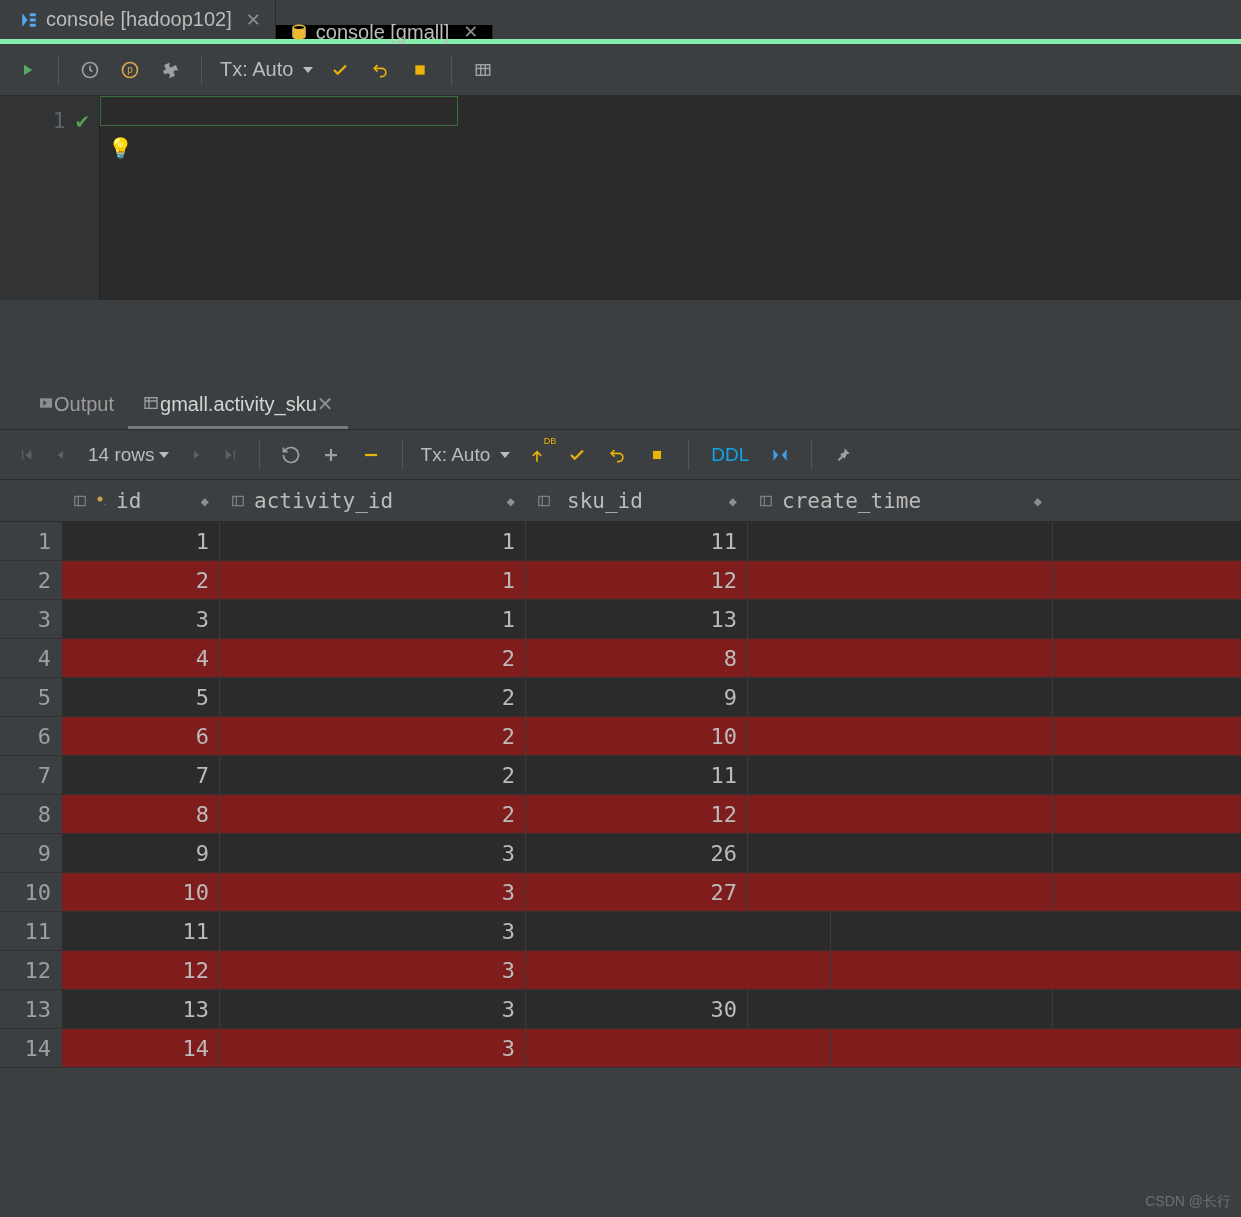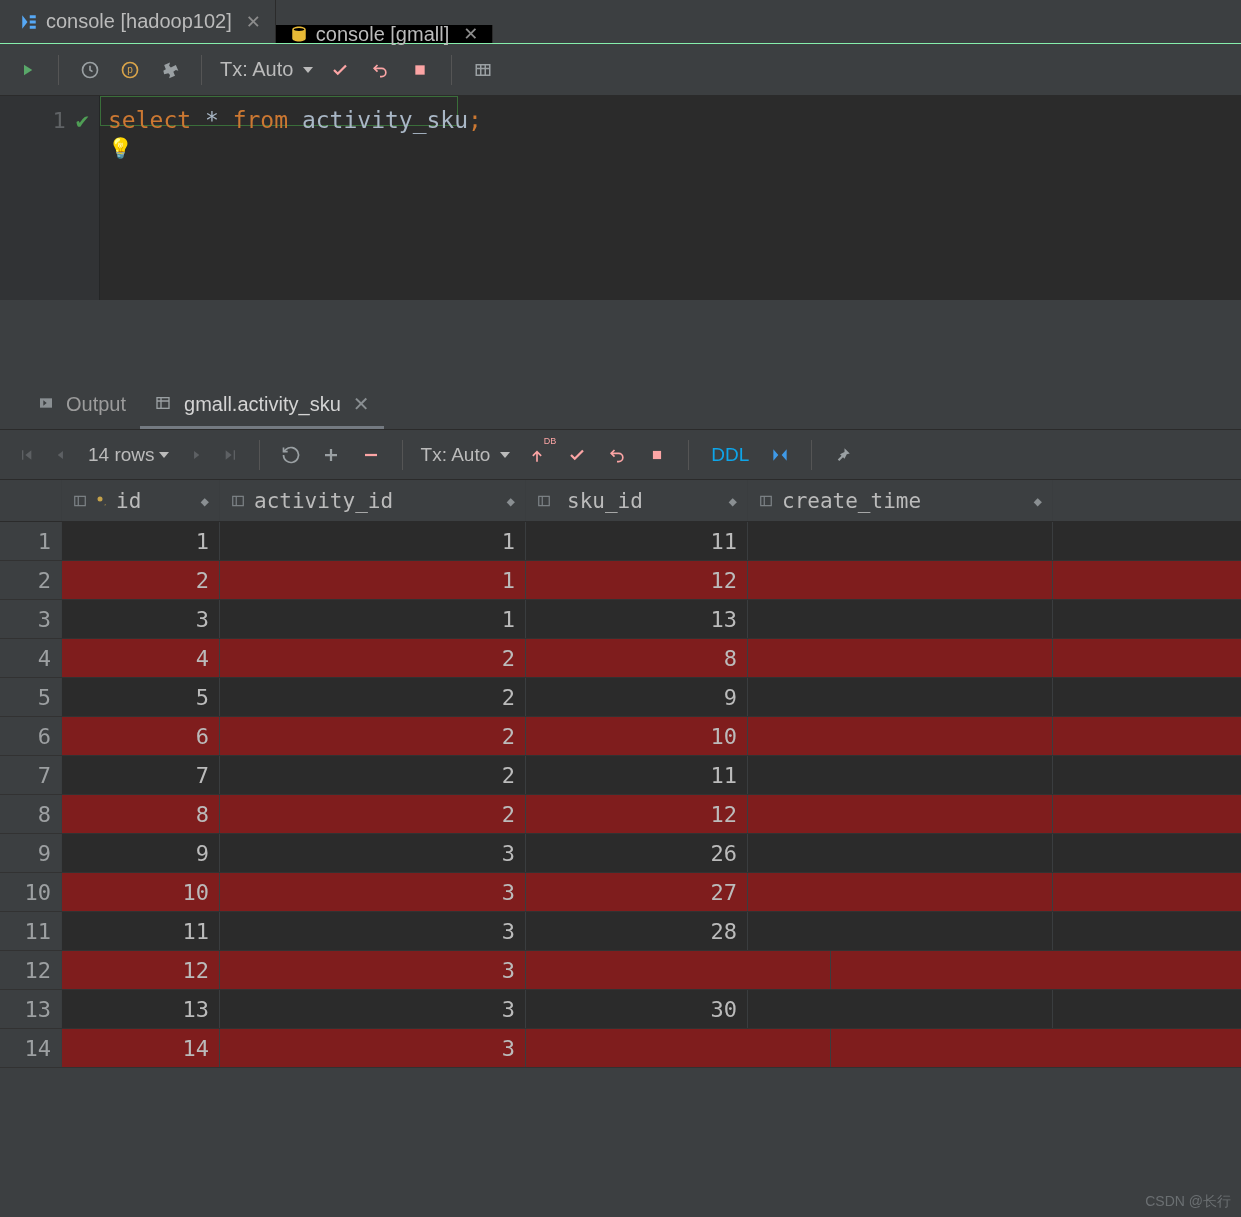--- a/index.html
+++ b/index.html
@@ -10,21 +10,21 @@
     color: #bbbbbb;
     overflow: hidden;
     font-size: 20px;
   }
   
   .tabs-row {
     display: flex; align-items: stretch;
     background: #3c3f41;
     height: 44px;
     padding-left: 6px;
-    border-bottom: 1px solid #86efac;
+    border-bottom: 5px solid #86efac;
   }
   .file-tab {
     display: flex; align-items: center; gap: 8px;
     padding: 0 14px;
     border-right: 1px solid #2b2b2b;
     font-size: 20px; color: #bbbbbb;
     background: #3c3f41;
     cursor: pointer;
   }
   .file-tab.active { background: #000000; margin-top: 25px; }
@@ -40,21 +40,21 @@
     padding: 0 10px;
     background: #3c3f41;
     border-bottom: 1px solid #2b2b2b;
   }
   .tb-sep { width:1px; height:30px; background:#555; margin:0 8px; }
   .tb-btn {
     display:flex; align-items:center; justify-content:center;
     width:34px; height:34px; color:#9aa0a3; cursor:pointer;
     border-radius:3px;
   }
-  .tb-btn.disabled{ color:#fca5a5; cursor:default; }
+  .tb-btn.disabled{ color:#eab308; cursor:default; }
   .tb-btn.green{ color:#59a869; }
   .tb-btn.yellow{ color:#d9a44a; }
   .tb-text{ color:#bbbbbb; font-size:20px; padding:0 4px; display:flex; align-items:center; gap:6px;}
   .caret-down::after{ content:""; display:inline-block; border-left:5px solid transparent;border-right:5px solid transparent;border-top:6px solid #bbbbbb; margin-left:4px; vertical-align:middle;}
 
   
   .editor-wrap { display:flex; height:204px; background:#2b2b2b; }
   .gutter {
     width:100px; background:#313335; color:#606366;
     padding-top:8px;
@@ -74,21 +74,21 @@
 
   .editor-gap{ height:88px; background:#3c3f41; }
 
   
   .results-tabs{
     display:flex; align-items:flex-end;
     height:42px; padding-left:24px;
     border-bottom:1px solid #2b2b2b;
   }
   .result-tab{
-    display:flex; align-items:center; gap:12px;
+    display:flex; align-items:center; gap:0;
     padding:6px 14px 10px; font-size:20px; color:#9c9c9c;
     cursor:pointer; border-bottom:3px solid transparent;
   }
   .result-tab.active{ color:#d4d4d4; border-bottom-color:#747a81; }
 
   
   .results-toolbar{
     display:flex; align-items:center; gap:6px;
     height:50px; padding:0 12px;
     background:#3c3f41; border-bottom:1px solid #2b2b2b;
@@ -207,21 +207,20 @@
 
 <div class="editor-wrap">
   <div class="gutter">
     <div class="gutter-row">
       <span>1</span>
       <span class="gutter-check">✔</span>
     </div>
   </div>
   <div class="code-area">
     <div class="code-box" style="width:358px;height:30px;"></div>
-    <div class="code-line"><span class="kw-orange">select</span><span class="kw-white"> * </span><span class="kw-orange">from</span><span class="kw-white"> </span><span class="kw-white">activity_sku</span><span class="kw-orange">;</span></div>
     <span class="bulb">💡</span>
   </div>
 </div>
 
 <div class="editor-gap"></div>
 
 <div class="results-tabs">
   <div class="result-tab">
     <span>
       <svg width="16" height="16" viewBox="0 0 24 24" fill="#8a8f92">
@@ -449,21 +448,20 @@
         <div class="grid-cell col-act">3</div>
         <div class="grid-cell col-sku">27</div>
         <div class="grid-cell col-ct">
           <null></null>
         </div>
       </div>
       <div class="grid-row">
         <div class="grid-cell row-num">11</div>
         <div class="grid-cell col-id">11</div>
         <div class="grid-cell col-act">3</div>
-        <div class="grid-cell col-sku">28</div>
         <div class="grid-cell col-ct">
           <null></null>
         </div>
       </div>
       <div class="grid-row">
         <div class="grid-cell row-num">12</div>
         <div class="grid-cell col-id">12</div>
         <div class="grid-cell col-act">3</div>
         <div class="grid-cell col-ct">
           <null></null>

